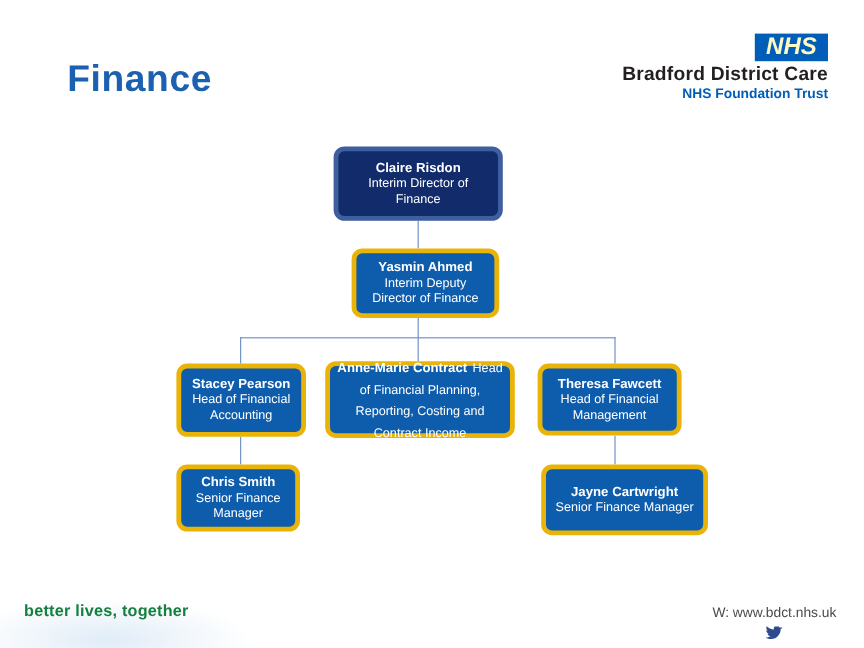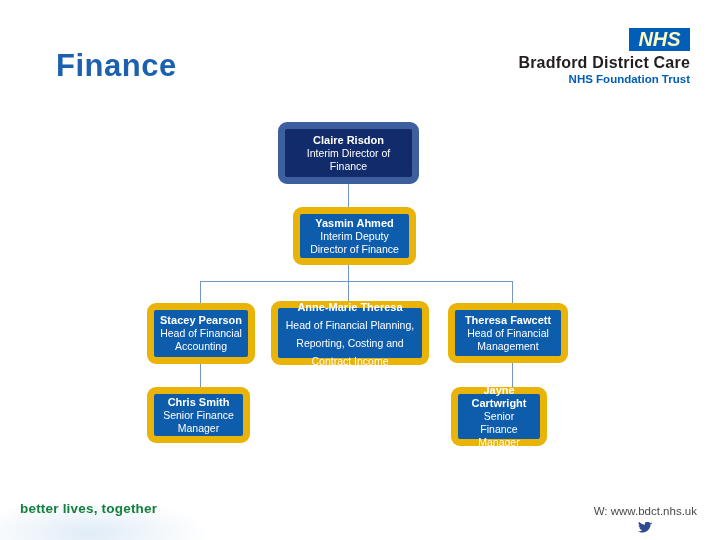--- a/index.html
+++ b/index.html
@@ -21,35 +21,35 @@
   }
   .org-name{margin-top:3px;font-size:16px;font-weight:bold;color:#231f20;letter-spacing:0.2px;}
   .trust-line{margin-top:1px;font-size:11.5px;font-weight:bold;color:#005eb8;}
   
   .chart{position:absolute;left:0;top:0;width:720px;height:540px;}
   .conn{position:absolute;background:#7195c7;}
   .conn.v{width:1px;}
   .conn.h{height:1px;}
   .node{
     position:absolute;box-sizing:border-box;border-radius:9px;
-    background:#0e5dad;border:7px solid #eab308;color:#ffffff;
+    background:#0e5dad;border:4px solid #eab308;color:#ffffff;
     display:flex;align-items:center;justify-content:center;text-align:center;
     padding:4px 6px;
   }
   .node.dark{background:#112b6b;border-color:#3e5f9e;}
   .node .nm{display:block;font-weight:bold;font-size:11px;line-height:13px;}
   .node .ti{display:block;font-weight:normal;font-size:10.5px;line-height:13px;}
   .node.inline .nm,.node.inline .ti{display:inline;}
   #n-claire {left:278px;top:122px;width:141px;height:62px;}
   #n-yasmin {left:293px;top:207px;width:123px;height:58px;}
   #n-stacey {left:147px;top:303px;width:108px;height:61px;}
   #n-anne   {left:271px;top:301px;width:158px;height:64px;}
   #n-theresa{left:448px;top:303px;width:120px;height:60px;}
   #n-chris  {left:147px;top:387px;width:103px;height:56px;}
-  #n-jayne  {left:451px;top:387px;width:96px;height:59px;}
+  #n-jayne  {left:451px;top:387px;width:139px;height:59px;}
   
   .corner-wash{
     position:absolute;left:-30px;bottom:-28px;width:240px;height:70px;
     background:radial-gradient(ellipse at center, rgba(165,200,232,0.35), rgba(165,200,232,0) 70%);
     pointer-events:none;
   }
   .tagline{
     position:absolute;left:20px;top:501px;
     font-size:13.5px;font-weight:bold;color:#15803d;letter-spacing:0.2px;
   }
@@ -96,21 +96,21 @@
       </div>
     </div>
     <div class="node" id="n-stacey">
       <div class="nt">
         <span class="nm">Stacey Pearson</span>
         <span class="ti">Head of Financial Accounting</span>
       </div>
     </div>
     <div class="node inline" id="n-anne">
       <div class="nt">
-        <span class="nm">Anne-Marie Theresa</span>
+        <span class="nm">Anne-Marie Contract</span>
         <span class="ti">Head of Financial Planning, Reporting, Costing and Contract Income</span>
       </div>
     </div>
     <div class="node" id="n-theresa">
       <div class="nt">
         <span class="nm">Theresa Fawcett</span>
         <span class="ti">Head of Financial Management</span>
       </div>
     </div>
     <div class="node" id="n-chris">

